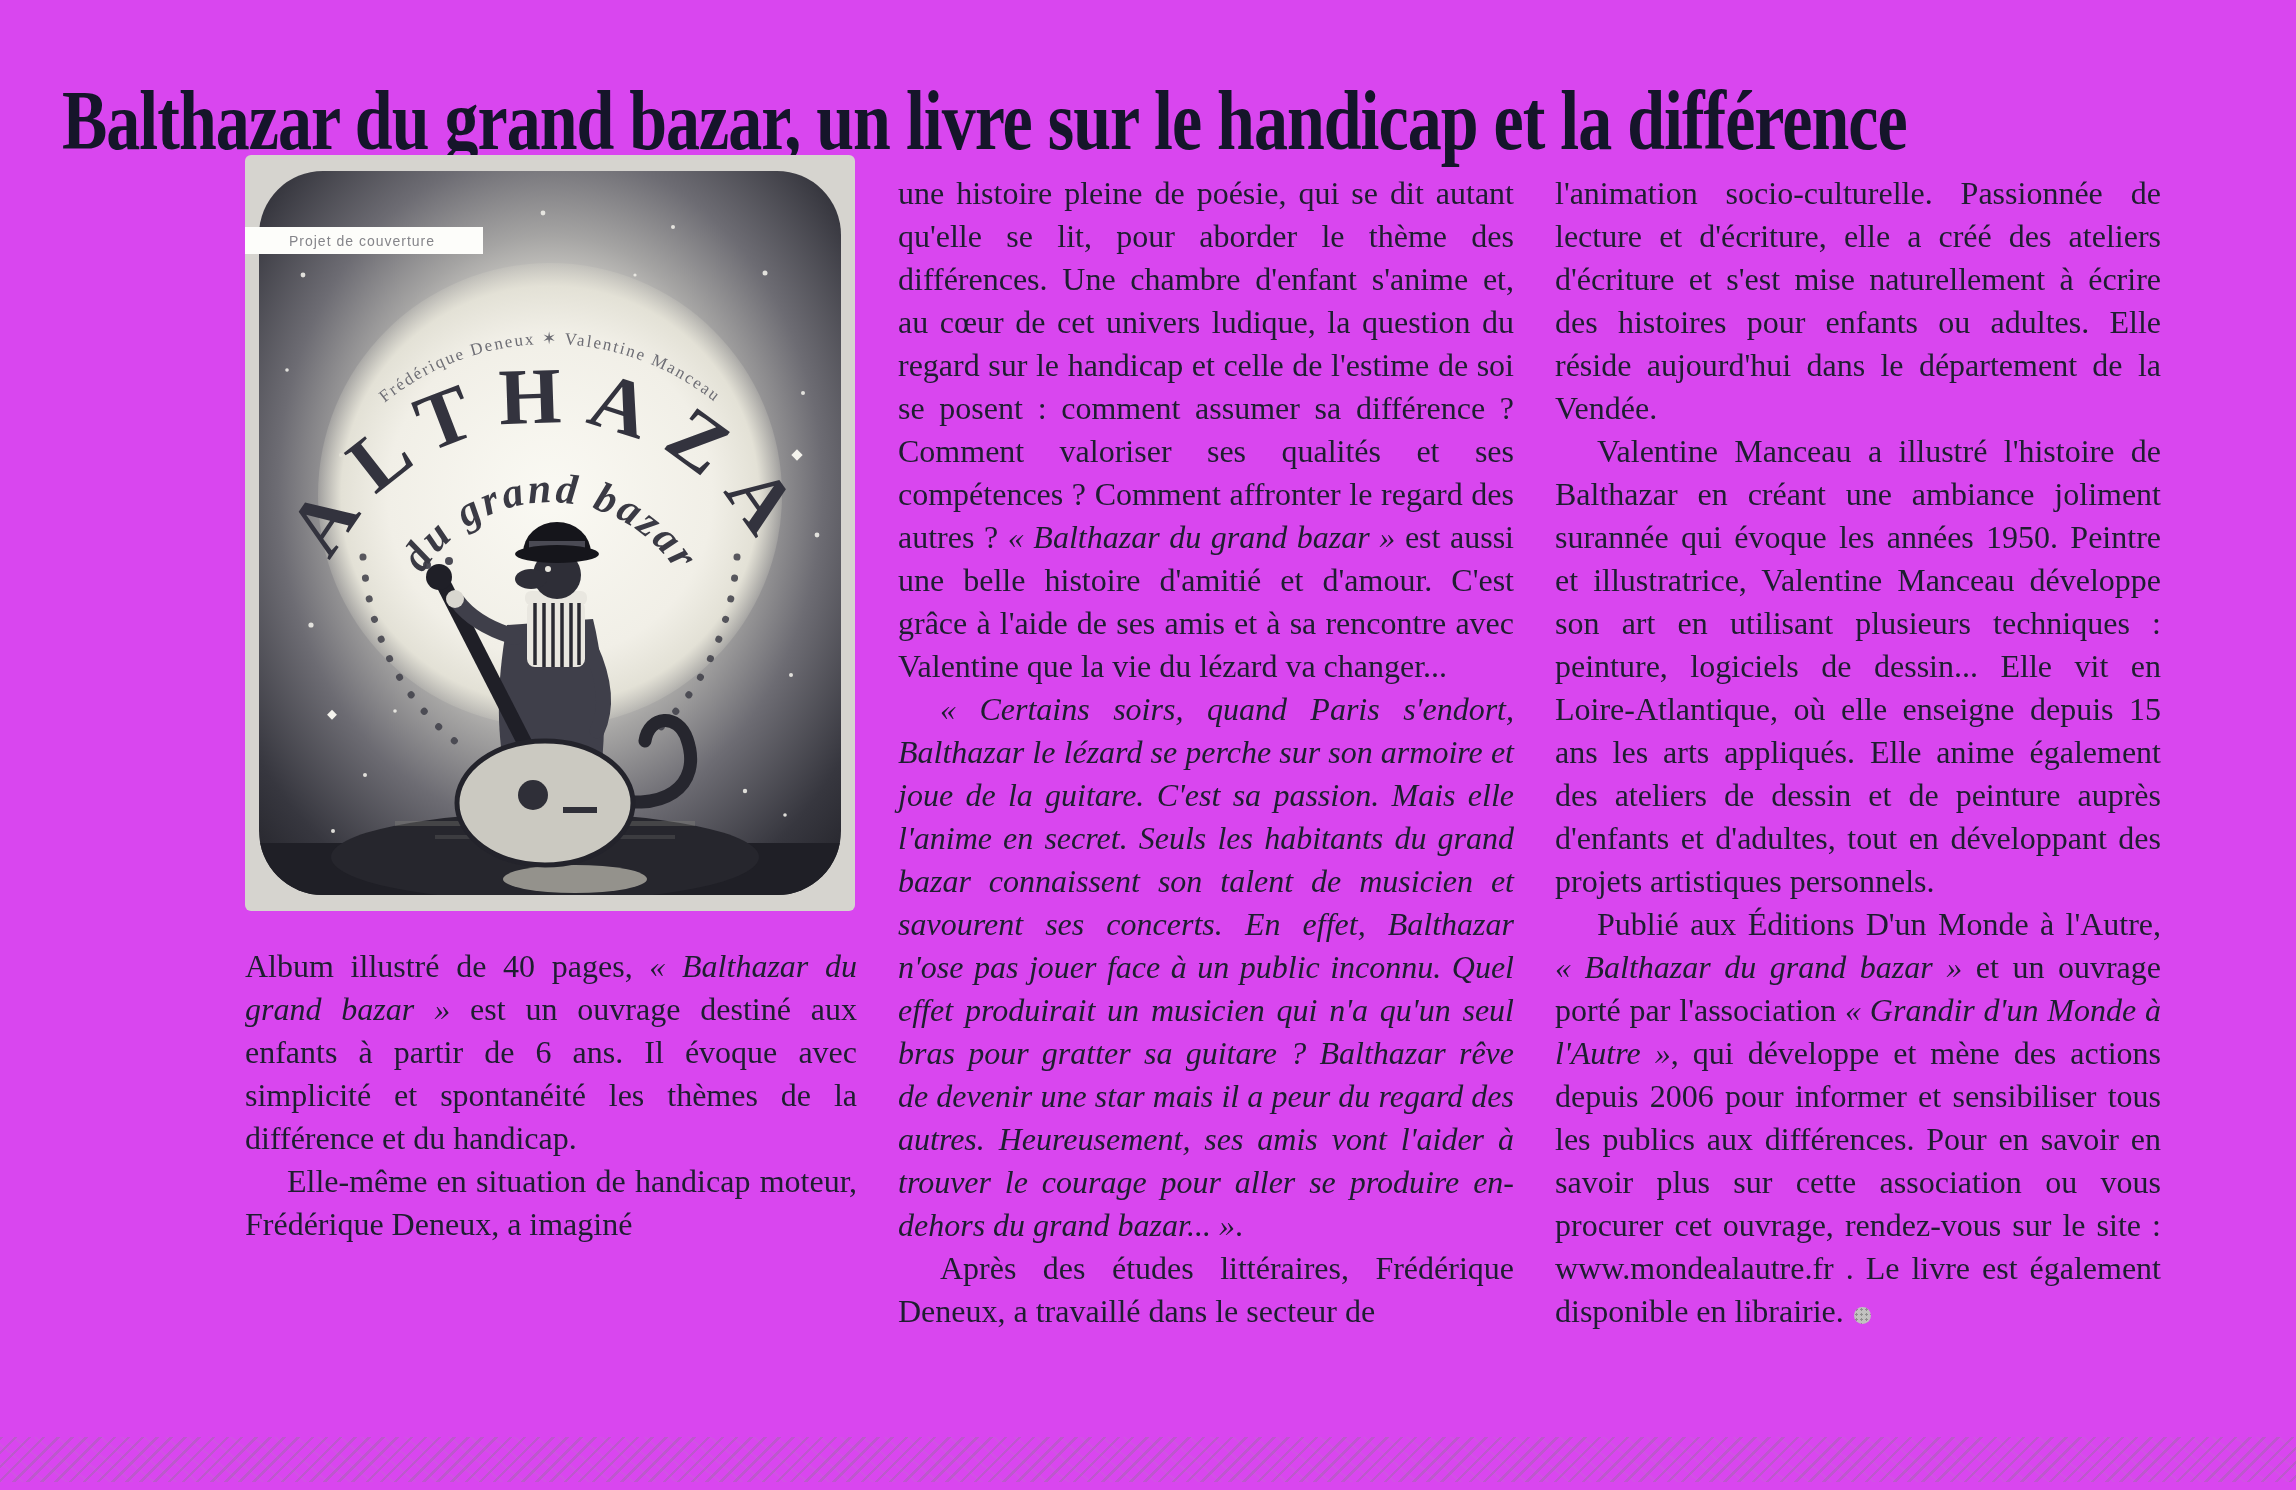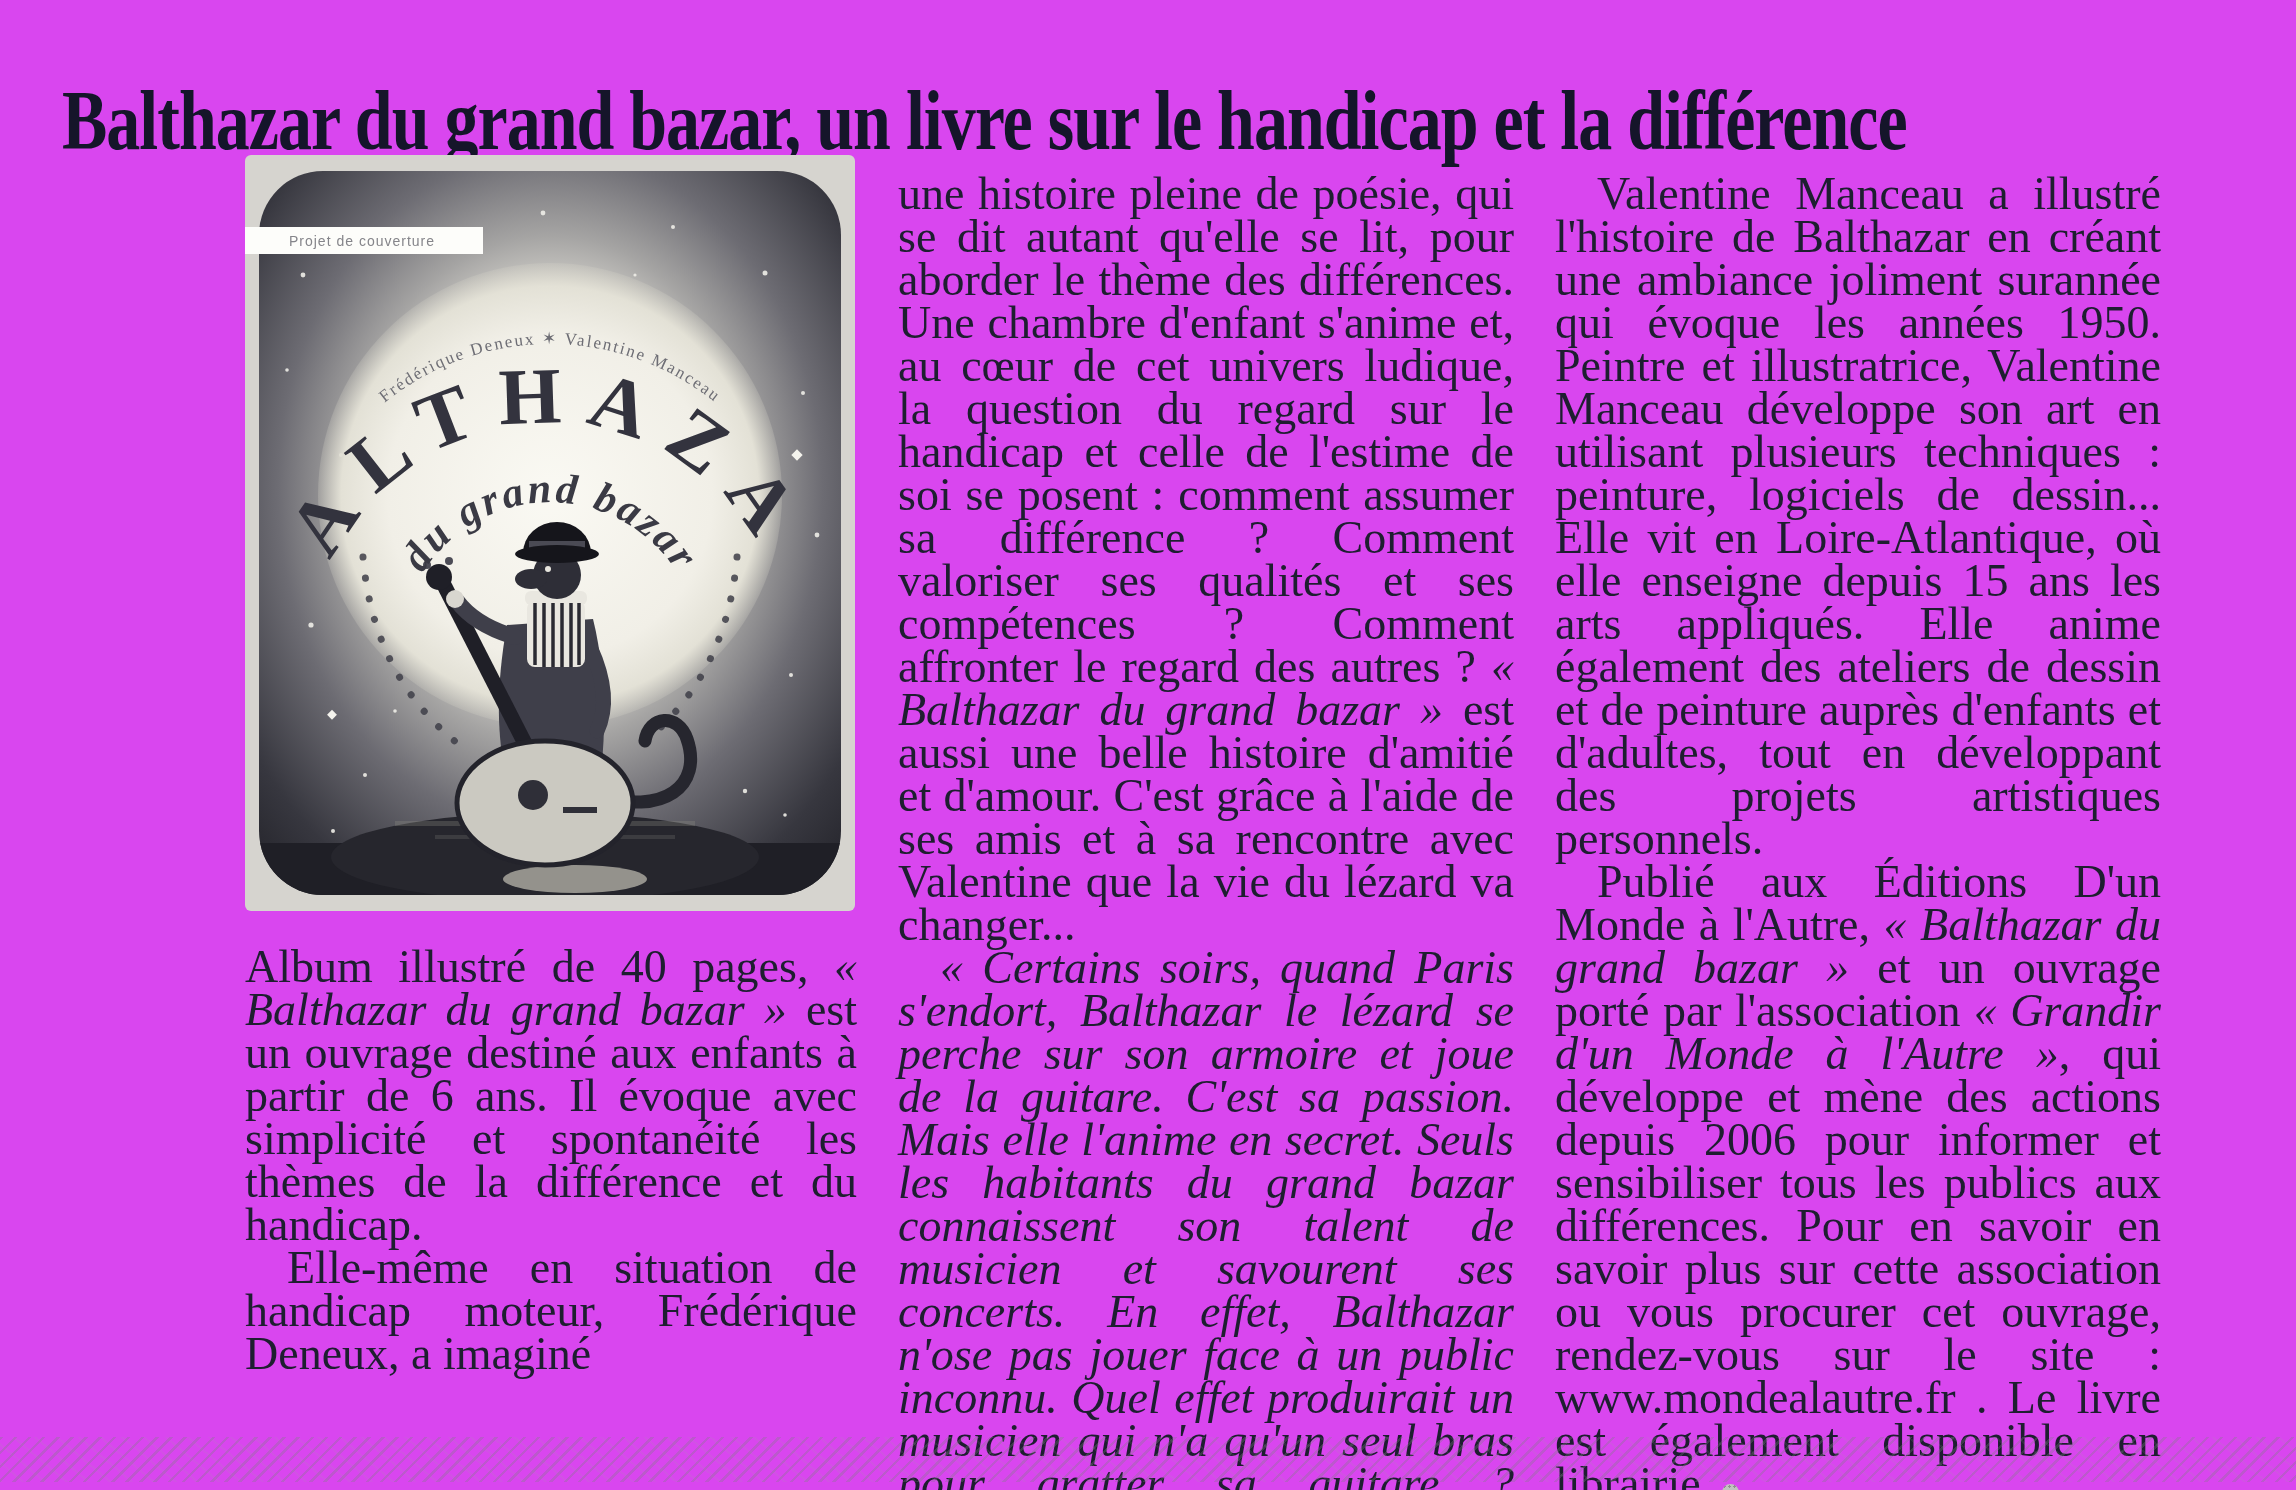--- a/index.html
+++ b/index.html
@@ -12,21 +12,21 @@
     font-size:68px;font-weight:bold;letter-spacing:-1px;white-space:nowrap;
     color:#15152a;transform:scale(1.0,1.24);transform-origin:0 0;
   }
   .columns{
     position:absolute;left:245px;top:152px;width:1916px;
     display:grid;grid-template-columns:612px 616px 606px;column-gap:41px;
   }
   .col{min-width:0;}
   .col.padded{padding-top:20px;}
   .cover-fig{width:610px;height:756px;margin:3px 0 34px 0;display:block;}
-  .body-p{margin:0;font-size:46px;line-height:43px;text-align:justify;color:#1e1e30;}
+  .body-p{margin:0;font-size:32px;line-height:43px;text-align:justify;color:#1e1e30;}
   .body-p.indent{text-indent:42px;}
   .it{font-style:italic;}
   .end-dot{
     display:inline-block;width:17px;height:17px;margin-left:10px;border-radius:50%;
     background-color:#c2c2c0;
     background-image:radial-gradient(#8f8f8d 1.2px, rgba(0,0,0,0) 1.3px);
     background-size:5px 5px;transform:translateY(2px);
   }
   .hatch{
     position:absolute;left:0;top:1437px;width:2296px;height:45px;
@@ -170,19 +170,20 @@
   </svg>
         <p class="body-p"><span>Album illustré de 40 pages, </span><span class="it">« Balthazar du grand bazar »</span><span> est un ouvrage destiné aux enfants à partir de 6 ans. Il évoque avec simplicité et spontanéité les thèmes de la différence et du handicap.</span></p>
         <p class="body-p indent"><span>Elle-même en situation de handicap moteur, Frédérique Deneux, a imaginé</span></p>
       </div>
       <div class="col padded">
         <p class="body-p"><span>une histoire pleine de poésie, qui se dit autant qu'elle se lit, pour aborder le thème des différences. Une chambre d'enfant s'anime et, au cœur de cet univers ludique, la question du regard sur le handicap et celle de l'estime de soi se posent : comment assumer sa différence ? Comment valoriser ses qualités et ses compétences ? Comment affronter le regard des autres ? </span><span class="it">« Balthazar du grand bazar »</span><span> est aussi une belle histoire d'amitié et d'amour. C'est grâce à l'aide de ses amis et à sa rencontre avec Valentine que la vie du lézard va changer...</span></p>
         <p class="body-p indent"><span class="it">« Certains soirs, quand Paris s'endort, Balthazar le lézard se perche sur son armoire et joue de la guitare. C'est sa passion. Mais elle l'anime en secret. Seuls les habitants du grand bazar connaissent son talent de musicien et savourent ses concerts. En effet, Balthazar n'ose pas jouer face à un public inconnu. Quel effet produirait un musicien qui n'a qu'un seul bras pour gratter sa guitare ? Balthazar rêve de devenir une star mais il a peur du regard des autres. Heureusement, ses amis vont l'aider à trouver le courage pour aller se produire en-dehors du grand bazar... »</span><span>.</span></p>
         <p class="body-p indent"><span>Après des études littéraires, Frédérique Deneux, a travaillé dans le secteur de</span></p>
       </div>
       <div class="col padded">
+        <p class="body-p"><span>l'animation socio-culturelle. Passionnée de lecture et d'écriture, elle a créé des ateliers d'écriture et s'est mise naturellement à écrire des histoires pour enfants ou adultes. Elle réside aujourd'hui dans le département de la Vendée.</span></p>
         <p class="body-p indent"><span>Valentine Manceau a illustré l'histoire de Balthazar en créant une ambiance joliment surannée qui évoque les années 1950. Peintre et illustratrice, Valentine Manceau développe son art en utilisant plusieurs techniques : peinture, logiciels de dessin... Elle vit en Loire-Atlantique, où elle enseigne depuis 15 ans les arts appliqués. Elle anime également des ateliers de dessin et de peinture auprès d'enfants et d'adultes, tout en développant des projets artistiques personnels.</span></p>
         <p class="body-p indent"><span>Publié aux Éditions D'un Monde à l'Autre, </span><span class="it">« Balthazar du grand bazar »</span><span> et un ouvrage porté par l'association </span><span class="it">« Grandir d'un Monde à l'Autre »</span><span>, qui développe et mène des actions depuis 2006 pour informer et sensibiliser tous les publics aux différences. Pour en savoir en savoir plus sur cette association ou vous procurer cet ouvrage, rendez-vous sur le site : </span><span>www.mondealautre.fr</span><span> . Le livre est également disponible en librairie.</span><span class="end-dot"></span></p>
       </div>
     </div>
 
   <div class="hatch"></div>
 </div>
 
 </body></html>

